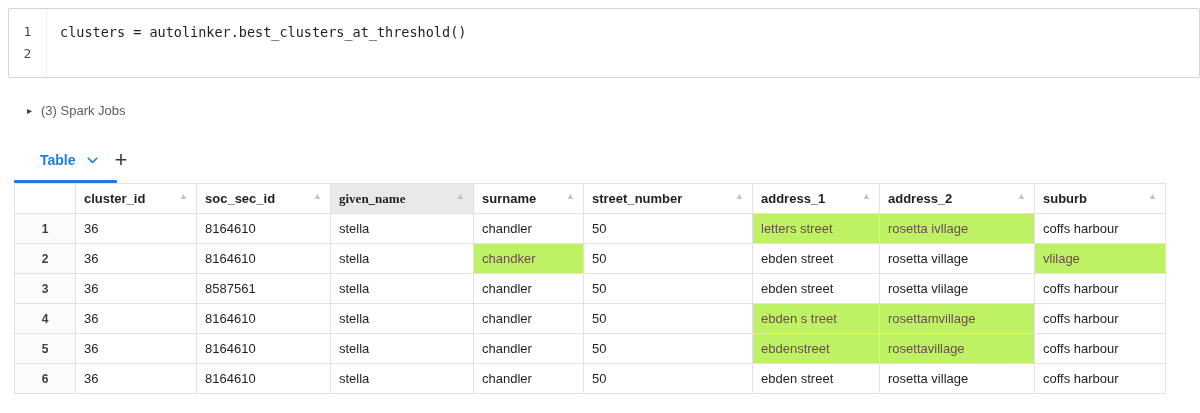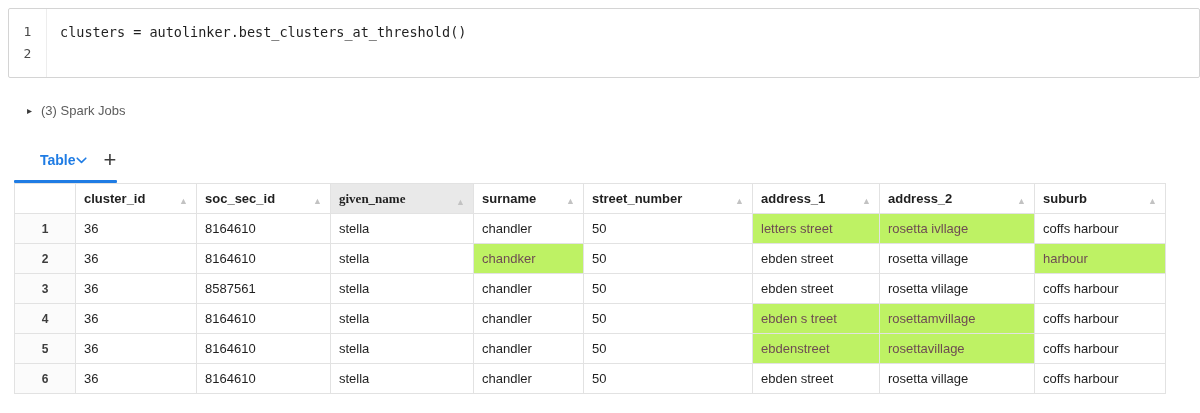--- a/index.html
+++ b/index.html
@@ -20,35 +20,35 @@
     vertical-align:text-bottom; }
 
   
   .spark-jobs { margin:25px 0 0 27px; display:flex; align-items:center; gap:9px;
     color:#5c5c5c; font-size:13px; cursor:pointer; width:fit-content; }
   .spark-toggle { color:#3a3a3a; font-size:10px; }
 
   
   .results { margin:19px 0 0 14px; }
   .tab-bar { position:relative; height:46px; display:flex; align-items:center; }
-  .tab-active { display:flex; align-items:center; color:#1f7ce4;
+  .tab-active { display:flex; align-items:center; gap:11px; color:#1f7ce4;
     font-size:14px; font-weight:bold; padding-left:26px; cursor:pointer; }
   .tab-underline { position:absolute; left:0; bottom:0; width:103px; height:3px;
     background:#1f7ce4; border-radius:1px; }
   .add-tab { margin-left:17px; font-size:22px; color:#3c3c3c; font-weight:normal;
     line-height:20px; cursor:pointer; background:none; border:none;
     font-family:"Liberation Sans","DejaVu Sans",sans-serif; }
 
   
   table { border-collapse:collapse; table-layout:fixed; width:1151px; background:#fff;
     font-size:13px; }
   th,td { height:30px; padding:0 8px; border:1px solid #e2e2e2; overflow:hidden;
     white-space:nowrap; text-align:left; vertical-align:middle; }
   th { font-weight:bold; background:#fff; cursor:pointer; }
-  .th-inner { display:flex; justify-content:space-between; align-items:flex-end; }
+  .th-inner { display:flex; justify-content:space-between; align-items:flex-start; }
   .sort-icon { color:#c2c2c2; font-size:9px; margin-left:6px; }
   .col-hover { background:#e9e9e9;font-family:Liberation Serif, serif; }
   td.idx { text-align:center; background:#fbfbfb; font-weight:bold; font-size:12px;
     color:#3d3d3d; }
   th.idx-h { background:#fff; }
   td.hl { background:#bef264; color:#6e4c52; }
 </style>
 </head>
 <body>
 
@@ -158,21 +158,21 @@
         </tr>
         <tr>
           <td class="idx">2</td>
           <td>36</td>
           <td>8164610</td>
           <td>stella</td>
           <td class="hl">chandker</td>
           <td>50</td>
           <td>ebden street</td>
           <td>rosetta village</td>
-          <td class="hl">harbour</td>
+          <td class="hl">vlilage</td>
         </tr>
         <tr>
           <td class="idx">3</td>
           <td>36</td>
           <td>8587561</td>
           <td>stella</td>
           <td>chandler</td>
           <td>50</td>
           <td>ebden street</td>
           <td>rosetta vlilage</td>

